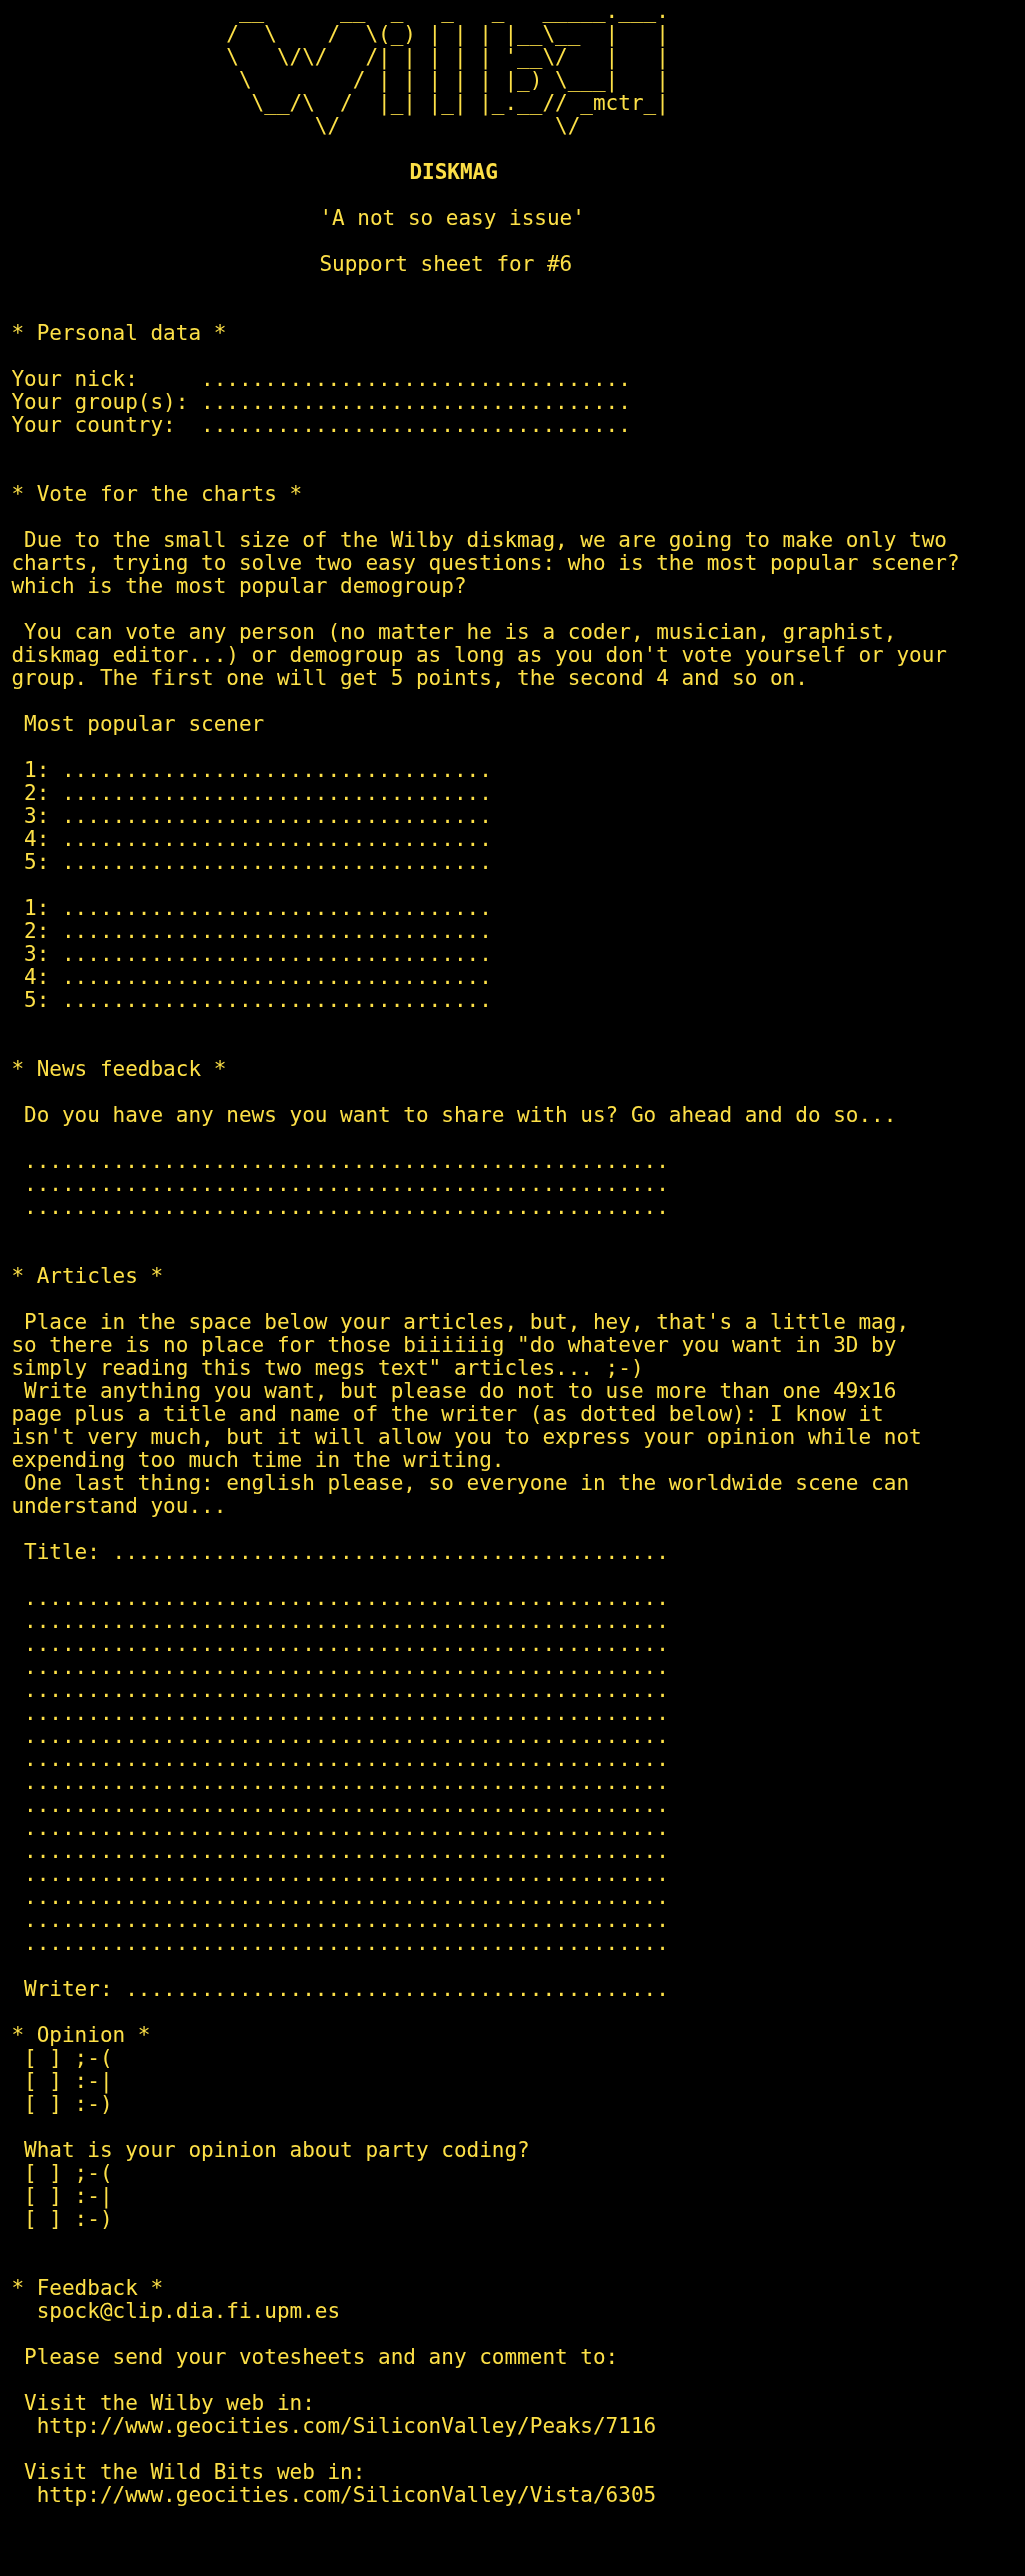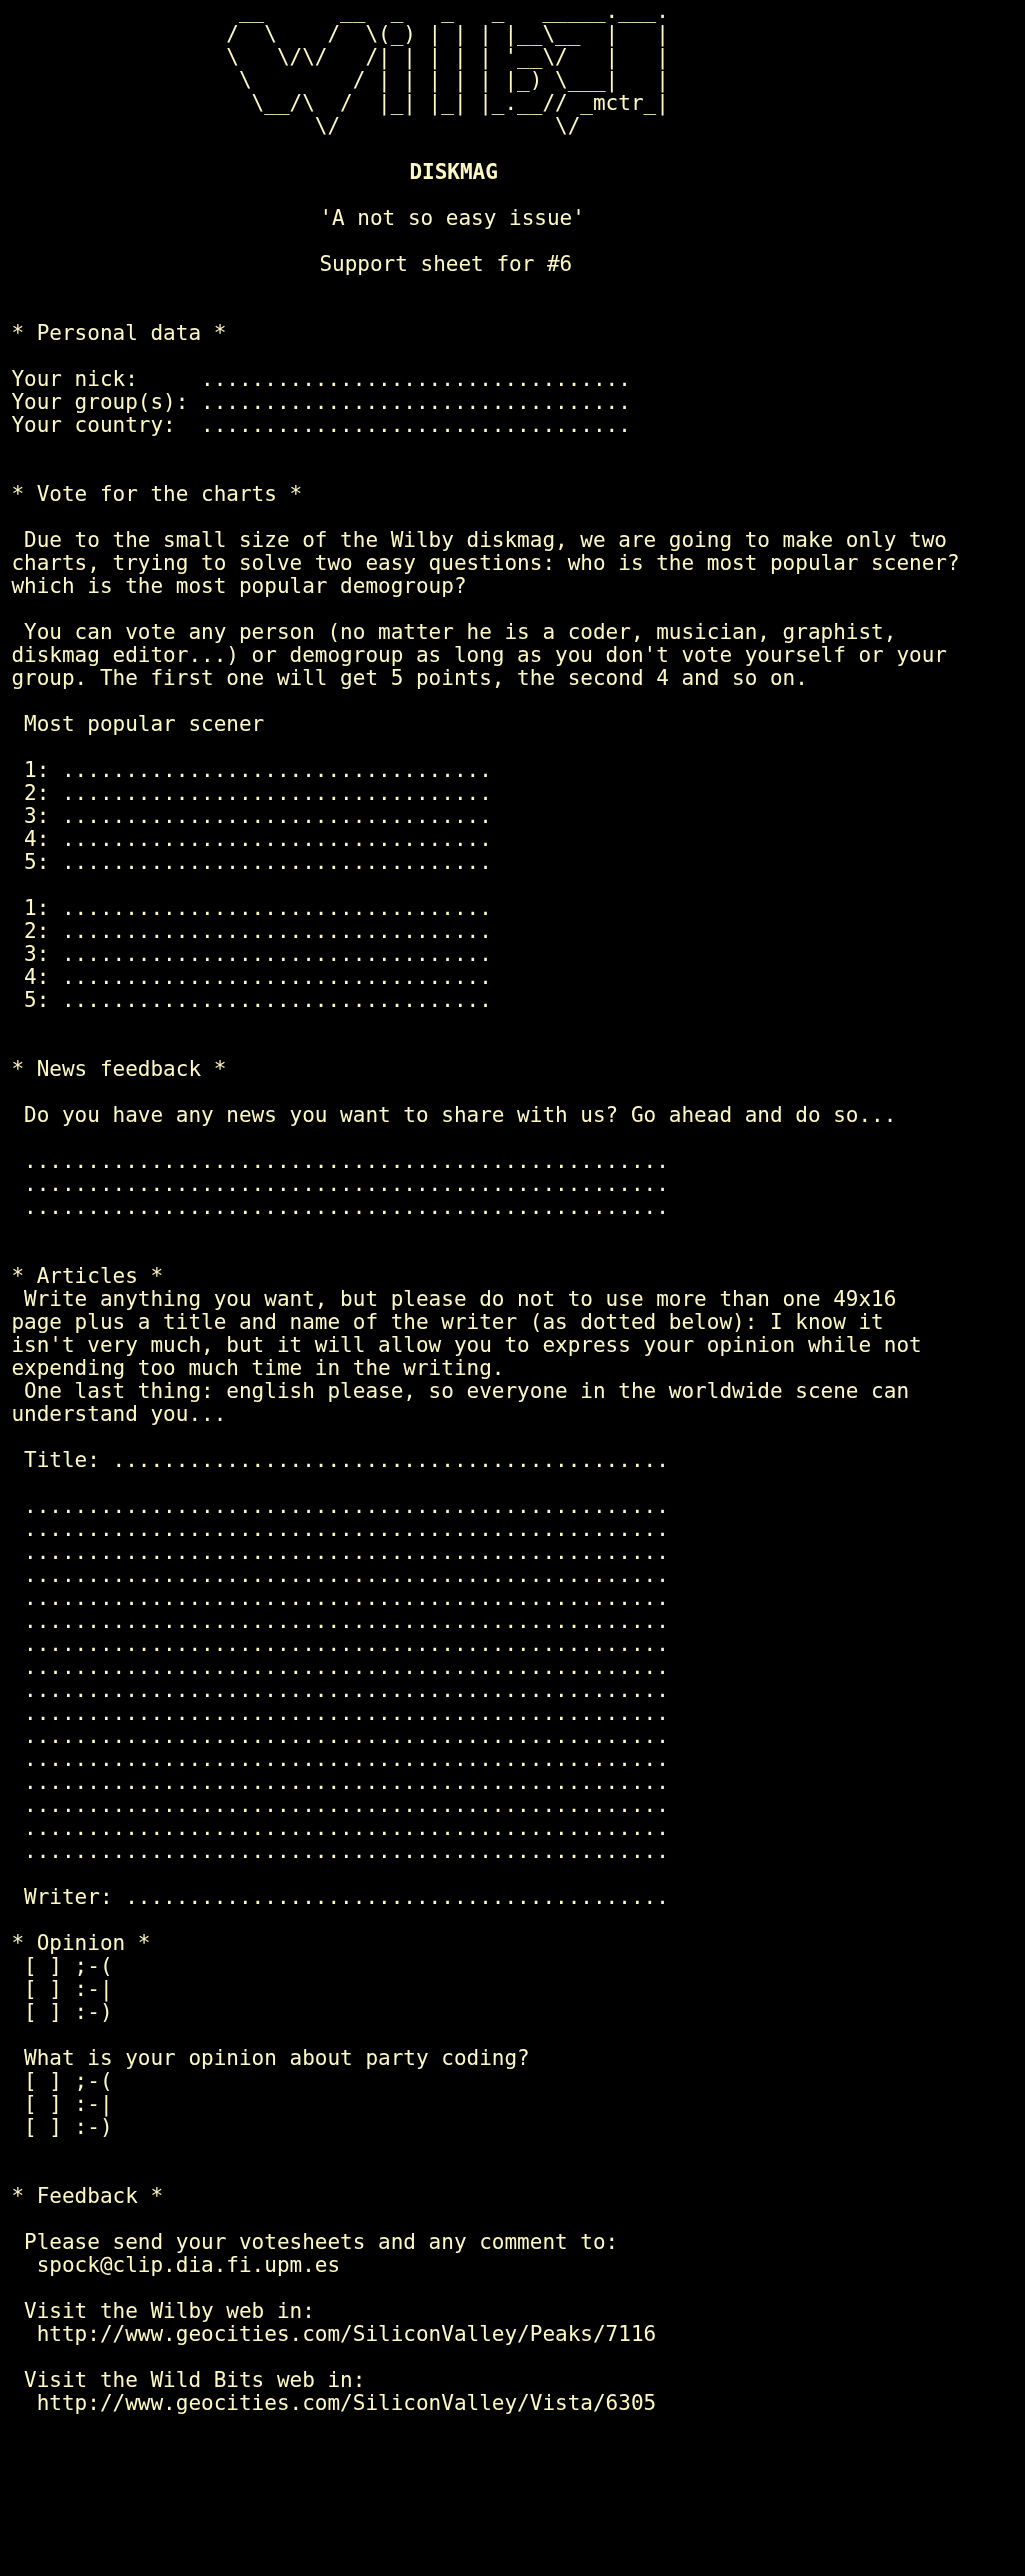--- a/index.html
+++ b/index.html
@@ -9,21 +9,21 @@
     background:#000000;
     overflow:hidden;
   }
   .doc{
     box-sizing:border-box;
     width:1026px;height:2028px;
     padding:0 0 0 11.4px;
     font-family:"DejaVu Sans Mono",monospace;
     font-size:21px;
     line-height:23px;
-    color:#fef9c3;
+    color:#fde047;
     text-align:left;
   }
   .ln,.lines{white-space:pre;}
   .m1{margin-top:23px;}
   .m2{margin-top:46px;}
   .ind31{margin-left:398px;font-weight:bold;}  
   .ind24{margin-left:308px;}  
 </style>
 </head>
 <body>
@@ -67,20 +67,23 @@
  4: ..................................
  5: ..................................</div>
 
   <div class="ln m2">* News feedback *</div>
   <div class="ln m1"> Do you have any news you want to share with us? Go ahead and do so...</div>
   <div class="lines m1"> ...................................................
  ...................................................
  ...................................................</div>
 
   <div class="ln m2">* Articles *</div>
+  <div class="lines m1"> Place in the space below your articles, but, hey, that's a little mag,
+so there is no place for those biiiiiig "do whatever you want in 3D by
+simply reading this two megs text" articles... ;-)</div>
   <div class="lines"> Write anything you want, but please do not to use more than one 49x16
 page plus a title and name of the writer (as dotted below): I know it
 isn't very much, but it will allow you to express your opinion while not
 expending too much time in the writing.</div>
   <div class="lines"> One last thing: english please, so everyone in the worldwide scene can
 understand you...</div>
   <div class="ln m1"> Title: ............................................</div>
   <div class="lines m1"> ...................................................
  ...................................................
  ...................................................
@@ -102,21 +105,21 @@
   <div class="ln m1">* Opinion *</div>
   <div class="ln"> [ ] ;-(</div>
   <div class="ln"> [ ] :-|</div>
   <div class="ln"> [ ] :-)</div>
   <div class="ln m1"> What is your opinion about party coding?</div>
   <div class="ln"> [ ] ;-(</div>
   <div class="ln"> [ ] :-|</div>
   <div class="ln"> [ ] :-)</div>
 
   <div class="ln m2">* Feedback *</div>
+  <div class="ln">  spock@clip.dia.fi.upm.es</div>
   <div class="ln m1"> Please send your votesheets and any comment to:</div>
-  <div class="ln">  spock@clip.dia.fi.upm.es</div>
   <div class="ln m1"> Visit the Wilby web in:</div>
   <div class="ln">  http://www.geocities.com/SiliconValley/Peaks/7116</div>
   <div class="ln m1"> Visit the Wild Bits web in:</div>
   <div class="ln">  http://www.geocities.com/SiliconValley/Vista/6305</div>
 
 </div>
 
 
 </body></html>

